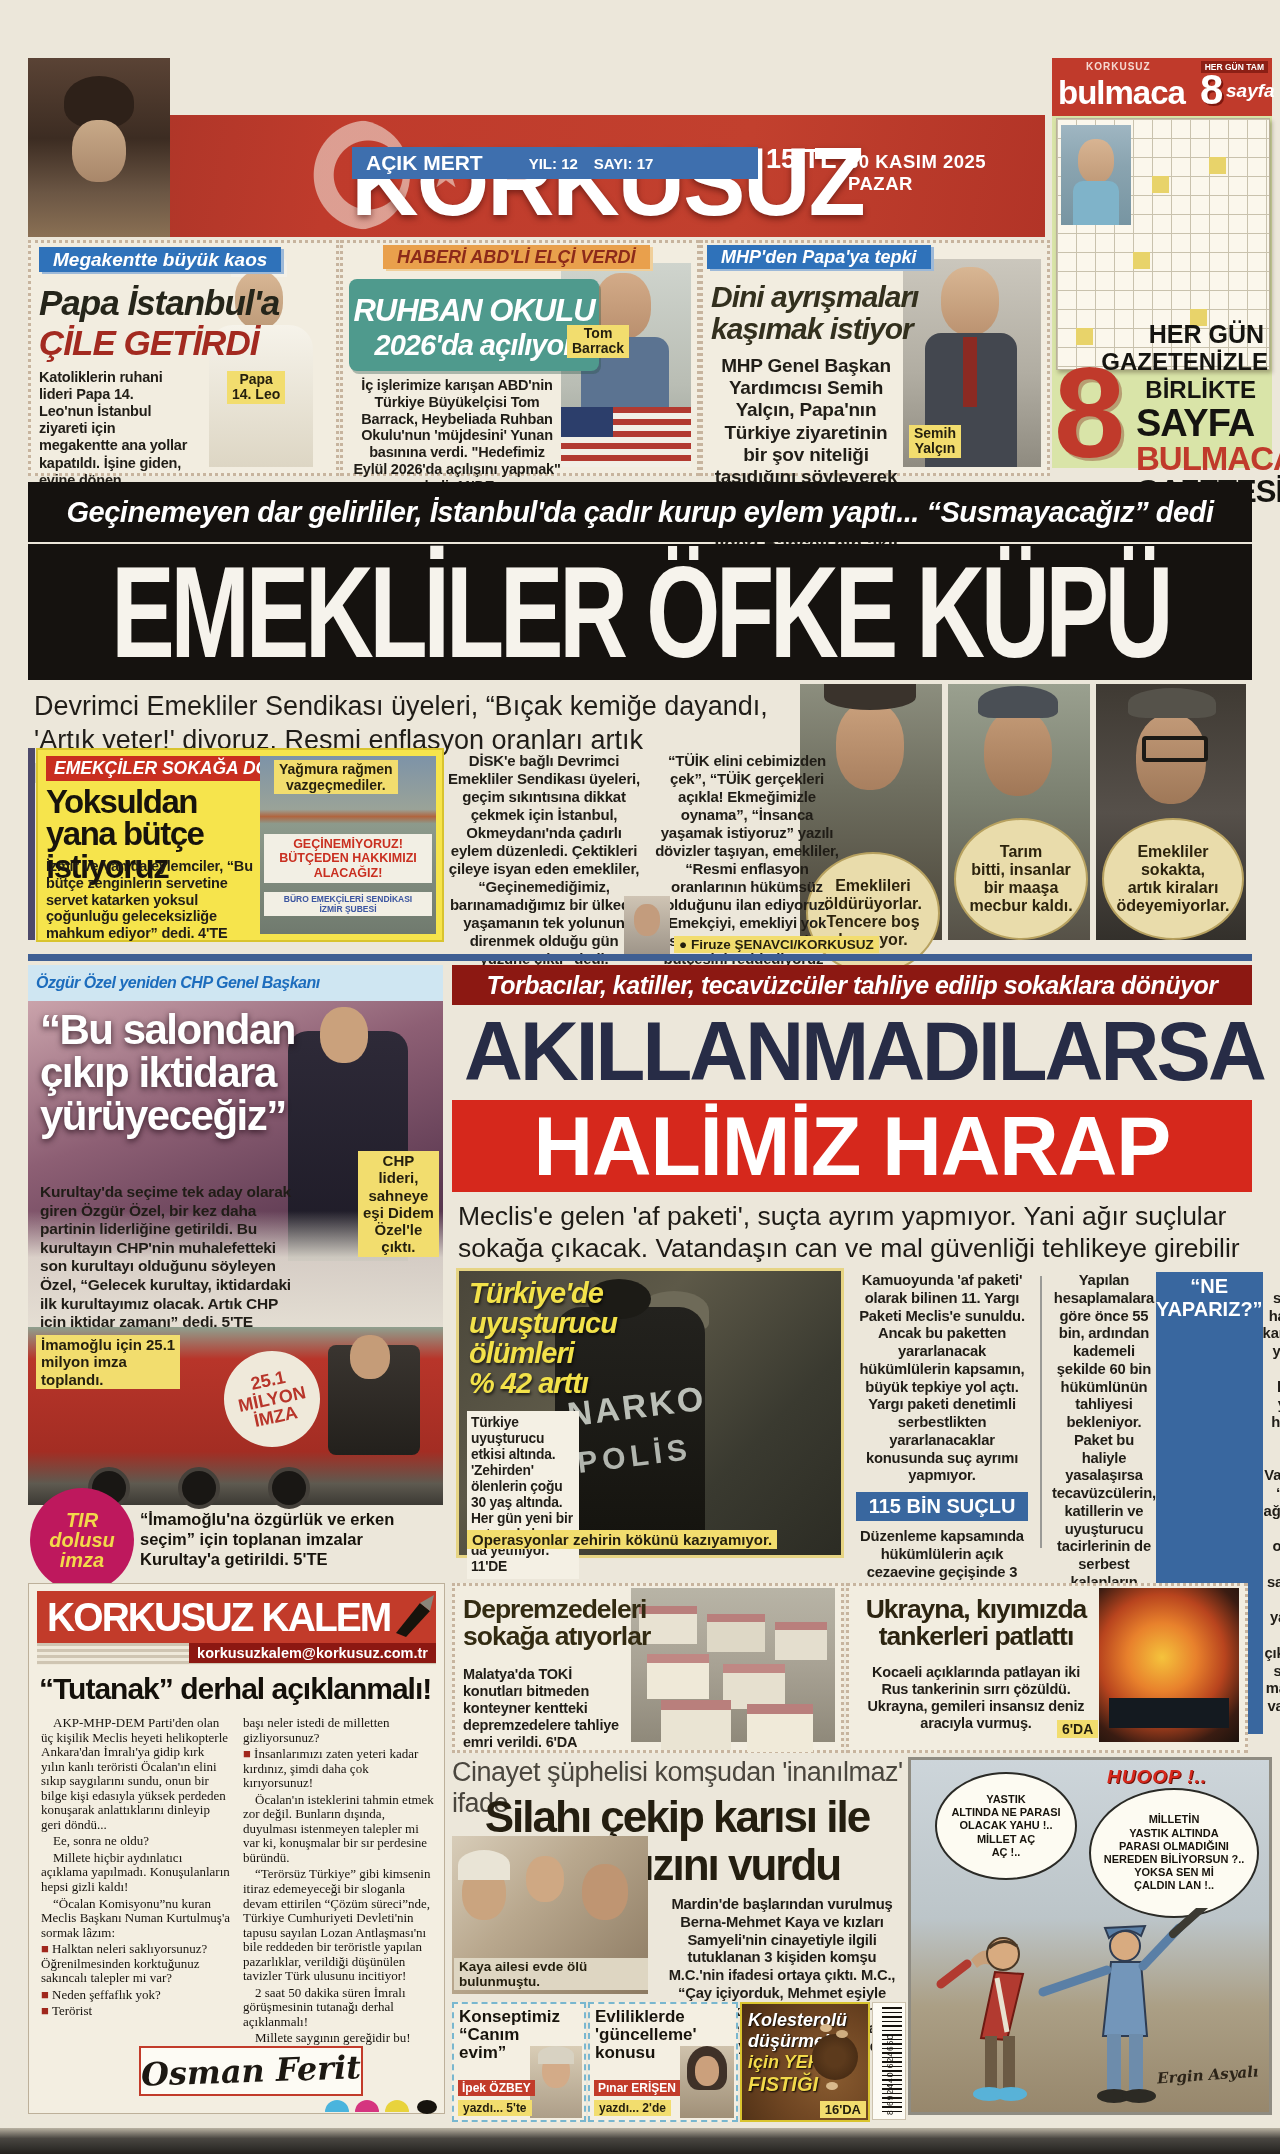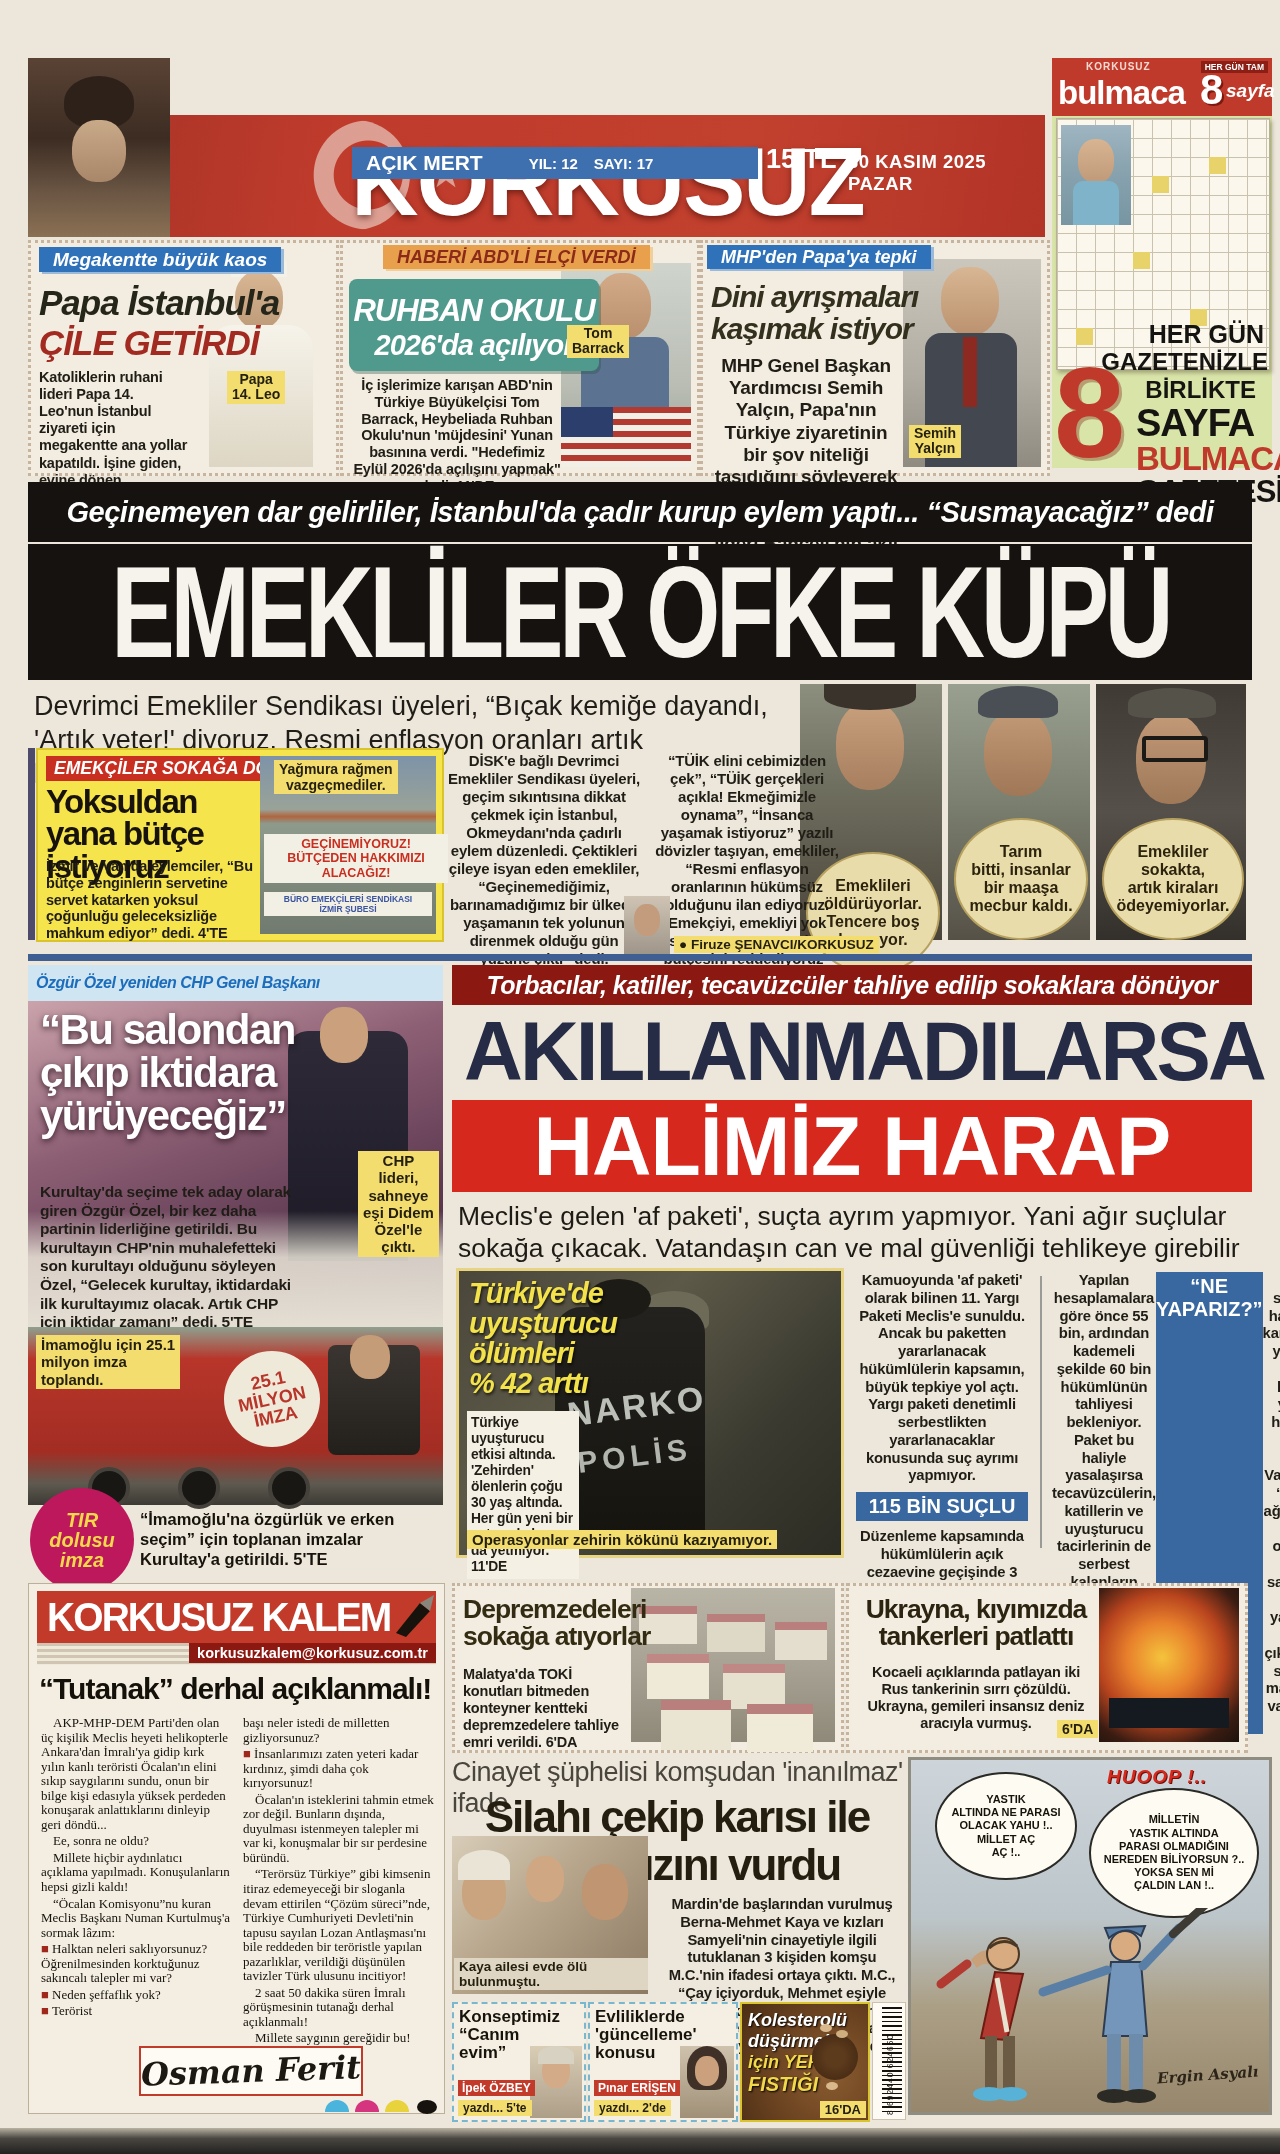--- a/index.html
+++ b/index.html
@@ -158,21 +158,21 @@
   <div class="abs bubble pre" style="left:1102px;top:818px;width:138px;height:118px;font-size:16px;line-height:1.12;">Emekliler
 sokakta,
 artık kiraları
 ödeyemiyorlar.</div>
 
   <div class="abs" style="left:36px;top:748px;width:404px;height:190px;background:#f6e44c;border:2px solid #d9c42e;">
     <div class="abs" style="left:8px;top:6px;background:#c92f20;color:#fff;font-weight:900;font-style:italic;font-size:17.5px;padding:2px 8px;">EMEKÇİLER SOKAĞA DÖKÜLDÜ</div>
     <div class="abs" style="left:8px;top:36px;width:210px;font-weight:900;font-size:33px;line-height:.98;color:#17130c;letter-spacing:-1.5px;">Yoksuldan yana bütçe istiyoruz</div>
     <div class="abs news" style="left:8px;top:108px;width:208px;font-size:14.5px;line-height:1.16;">İzmir ve Van'da eylemciler, “Bu bütçe zenginlerin servetine servet katarken yoksul çoğunluğu geleceksizliğe mahkum ediyor” dedi. 4'TE</div>
     <div class="abs" style="left:222px;top:6px;width:176px;height:178px;background:linear-gradient(180deg,#7d93a8 0%,#9aa398 30%,#b0653f 34%,#8d9a8c 38%,#707a6e 100%);">
-      <div class="abs" class2="pre" style="left:4px;top:78px;width:168px;background:#f2efe4;color:#c92f20;font-weight:900;font-size:12.5px;text-align:center;white-space:pre-line;line-height:1.15;padding:3px 8px;">GEÇİNEMİYORUZ!
+      <div class="abs" class2="pre" style="left:4px;top:78px;width:168px;background:#f2efe4;color:#c92f20;font-weight:900;font-size:12.5px;text-align:center;white-space:pre-line;line-height:1.15;padding:3px 0;">GEÇİNEMİYORUZ!
 BÜTÇEDEN HAKKIMIZI
 ALACAĞIZ!</div>
       <div class="abs pre" style="left:4px;top:136px;width:168px;color:#3b55a0;background:#f2efe4;font-weight:bold;font-size:8.5px;text-align:center;line-height:1.2;padding:2px 0;">BÜRO EMEKÇİLERİ SENDİKASI
 İZMİR ŞUBESİ</div>
     </div>
     <div class="abs chip pre ctr" style="left:236px;top:10px;font-size:14px;line-height:1.15;">Yağmura rağmen
 vazgeçmediler.</div>
   </div>
 
   <div class="abs news ctr" style="left:448px;top:752px;width:192px;font-size:15px;line-height:1.2;">DİSK'e bağlı Devrimci Emekliler Sendikası üyeleri, geçim sıkıntısına dikkat çekmek için İstanbul, Okmeydanı'nda çadırlı eylem düzenledi. Çektikleri çileye isyan eden emekliler, “Geçinemediğimiz, barınamadığımız bir ülkede yaşamanın tek yolunun direnmek olduğu gün yüzüne çıktı” dedi.</div>

